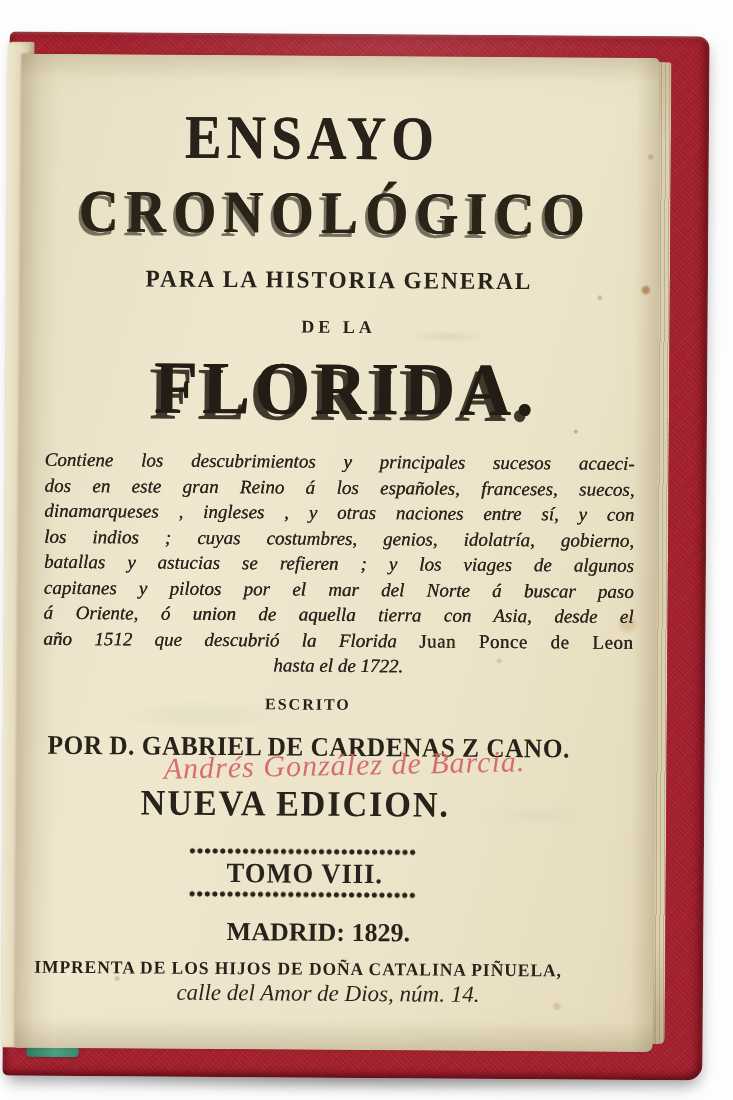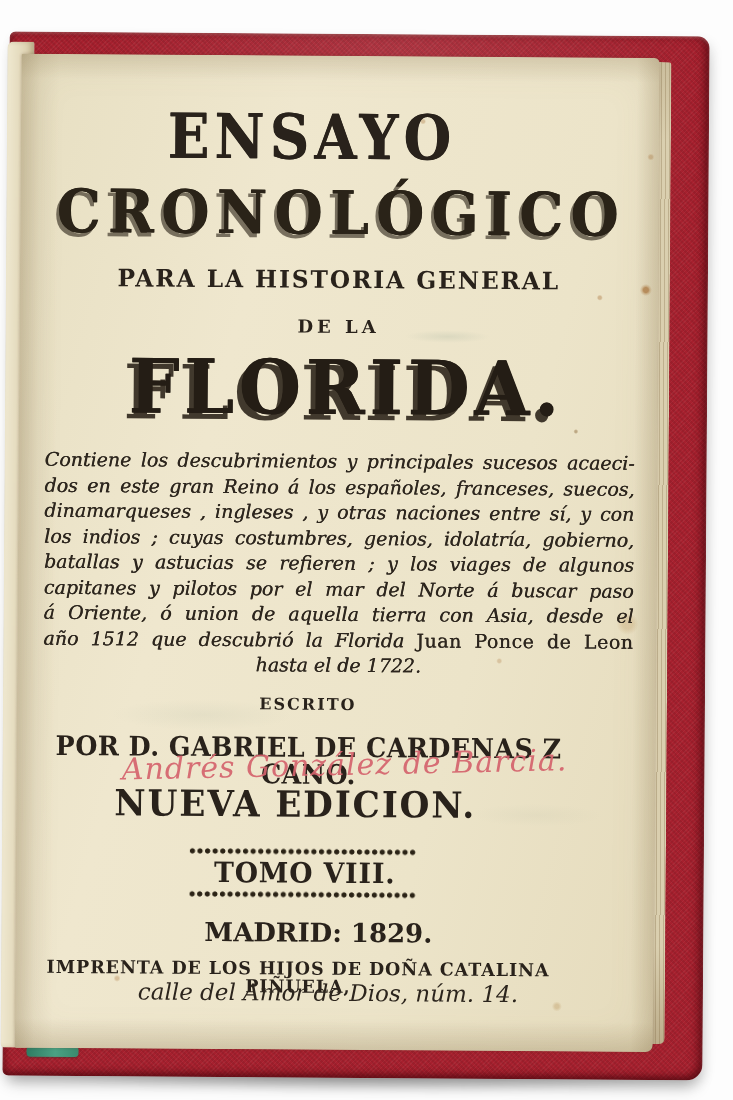--- a/index.html
+++ b/index.html
@@ -1,18 +1,18 @@
 <!DOCTYPE html>
 <html><head>
 <meta charset="utf-8">
 <style>
   html, body { margin: 0; padding: 0; }
   body { width: 733px; height: 1100px; background: #fdfdfd; overflow: hidden;
          font-family: "DejaVu Serif", serif; }
-  .stage { position: relative; width: 733px; height: 1100px; }
+  .stage { position: relative; width: 733px; height: 1100px; font-family: Liberation Serif, serif; }
 
   
   .book { position: absolute; left: 6px; top: 34px; width: 700px; height: 1044px;
           transform: rotate(0.4deg); transform-origin: 50% 50%; }
   .book-shadow { position: absolute; left: 30px; right: 10px; bottom: -14px; height: 26px;
           background: radial-gradient(ellipse at 50% 20%, rgba(0,0,0,0.22), rgba(0,0,0,0) 72%);
           filter: blur(4px); z-index: 0; }
   .cover { position: absolute; inset: 0; z-index: 1;
           background-color: #a6202e;
           background-image:

